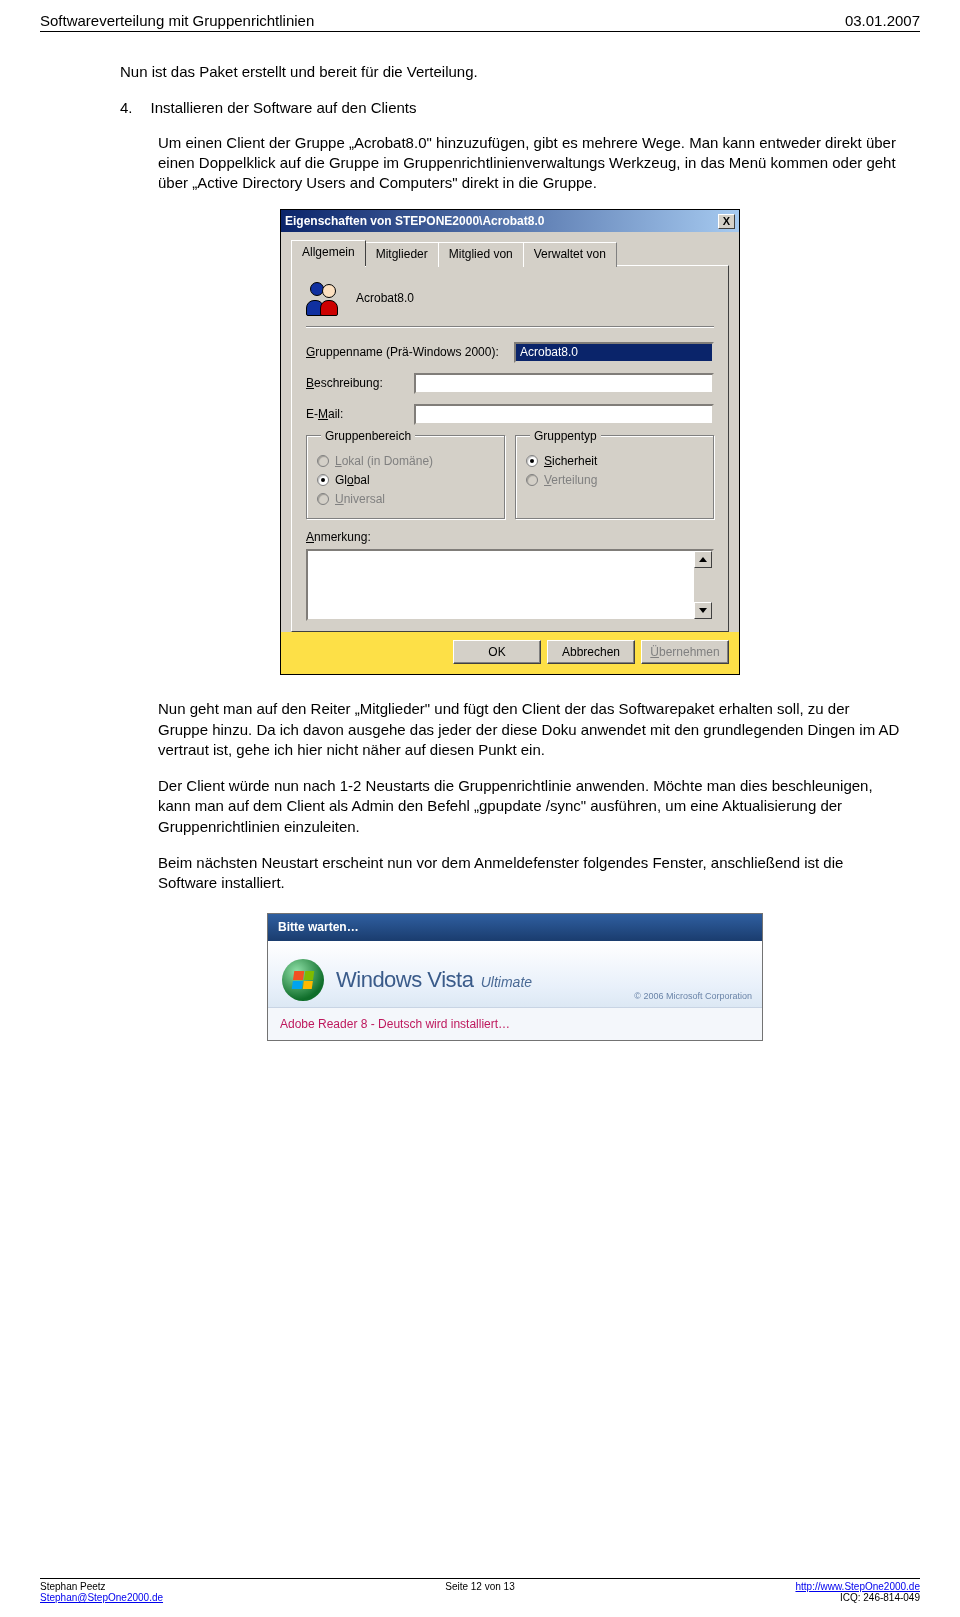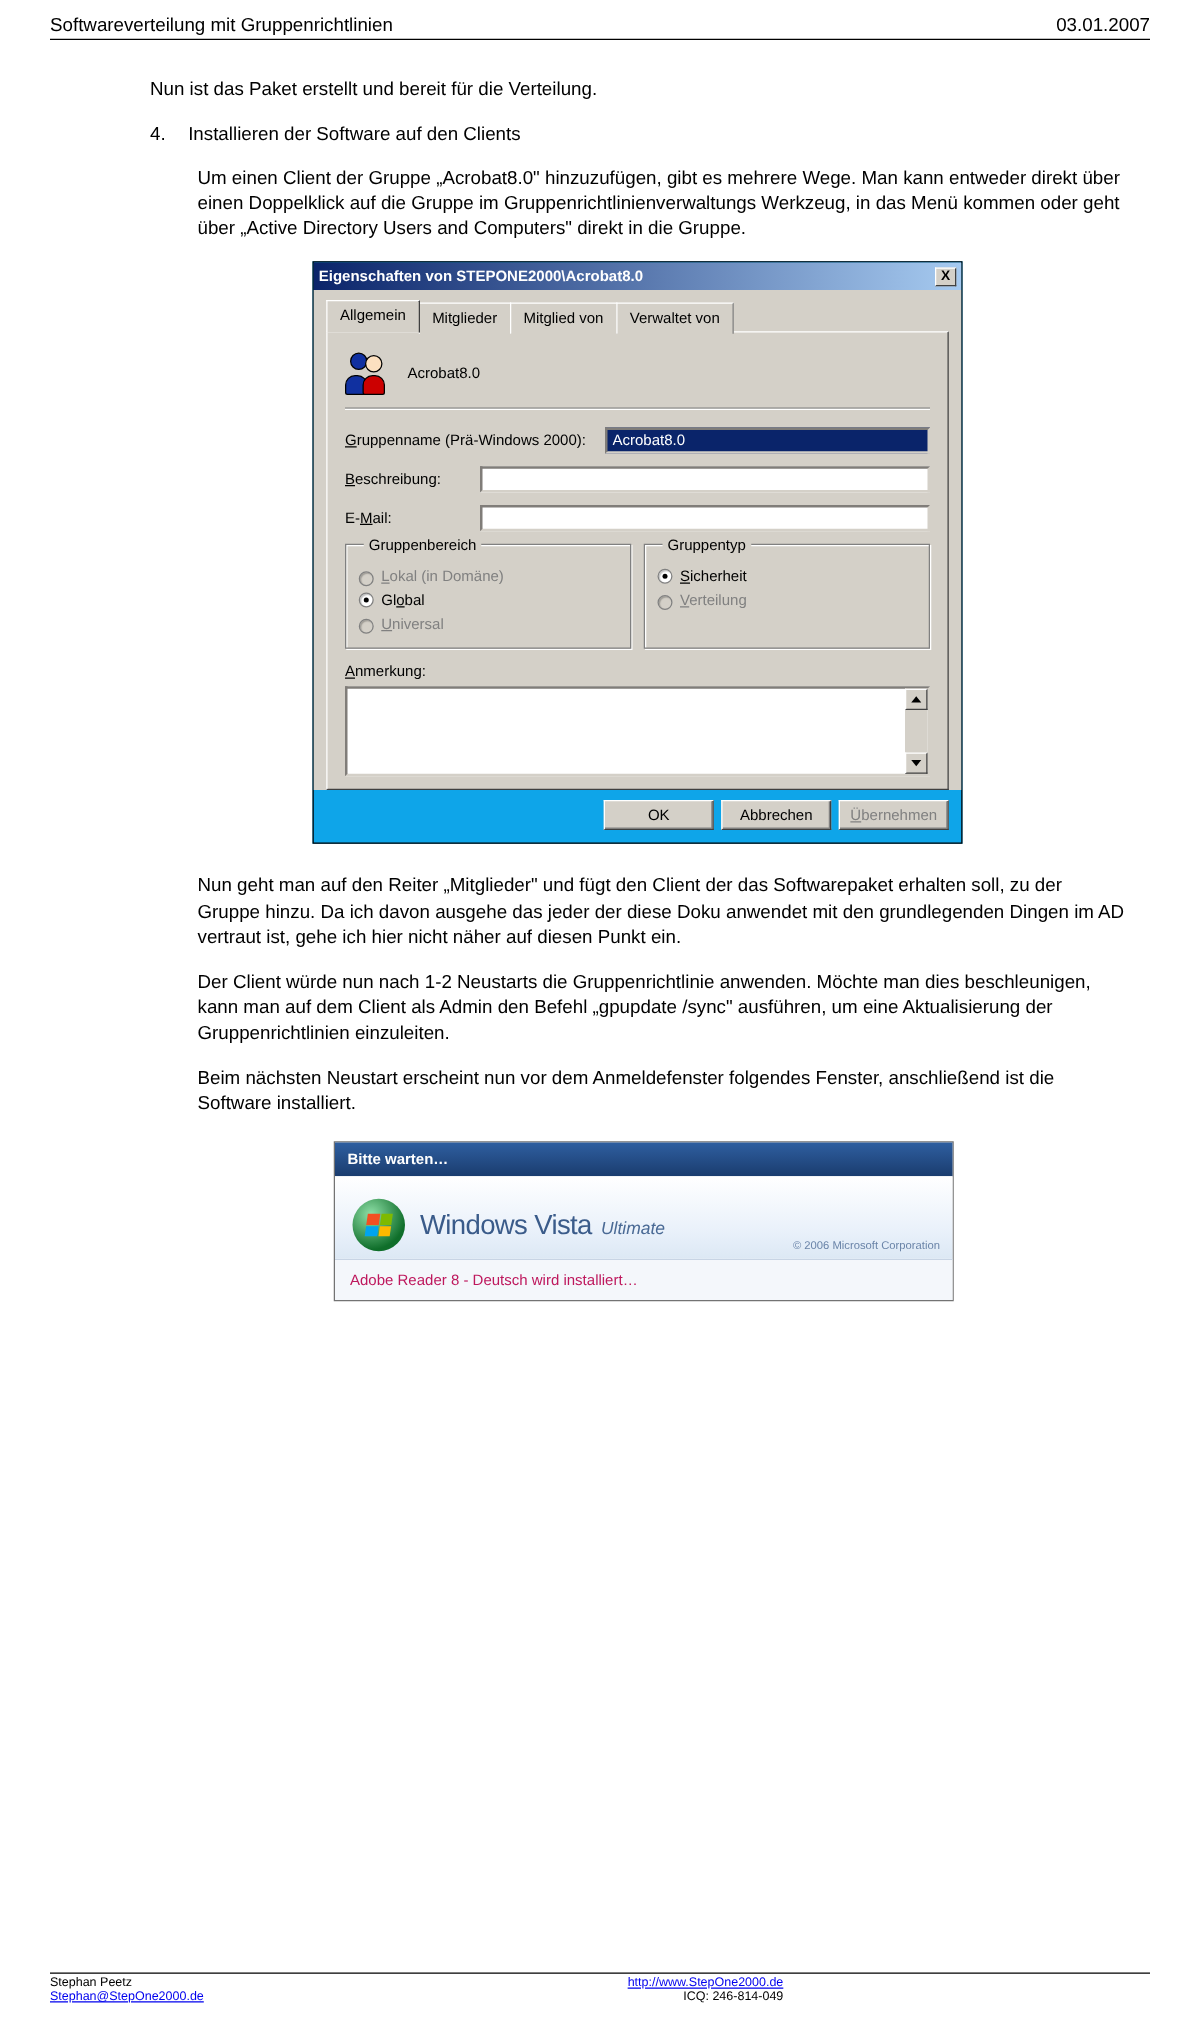--- a/index.html
+++ b/index.html
@@ -30,25 +30,25 @@
   }
   .para { margin-bottom: 16px; }
   .section-num { display: flex; gap: 18px; margin-bottom: 14px; }
   .indent { margin-left: 38px; }
 
   
   .dialog-wrap { text-align: center; margin: 16px 0 24px 0; }
   .dlg {
     display: inline-block;
     text-align: left;
-    width: 520px;
+    width: 460px;
     font-family: Tahoma, Arial, sans-serif;
     font-size: 12px;
     border: 1px solid #000;
-    background: #0ea5e9;
+    background: #fde047;
   }
   .dlg-titlebar {
     background: linear-gradient(to right, #0a246a, #a6caf0);
     color: #fff;
     font-weight: bold;
     padding: 3px 4px;
     display: flex;
     justify-content: space-between;
     align-items: center;
     font-size: 12px;
@@ -144,21 +144,21 @@
     box-shadow: inset 1px 1px 0 #fff, 1px 1px 0 #fff;
   }
   .fset-legend {
     position: absolute;
     top: -8px; left: 14px;
     background: #d4d0c8;
     padding: 0 4px;
     font-size: 12px;
   }
   .radio-row { display: flex; align-items: center; gap: 6px; margin: 3px 0; font-size: 12px; }
-  .radio-row.disabled { color: #808080; align-items: flex-end; }
+  .radio-row.disabled { color: #808080; }
   .radio {
     width: 12px; height: 12px; border-radius: 50%;
     border: 1px solid #808080;
     background: #fff;
     box-shadow: inset 1px 1px 1px rgba(0,0,0,0.25);
     position: relative;
   }
   .radio.checked::after {
     content: ""; position: absolute; top: 3px; left: 3px;
     width: 4px; height: 4px; background: #000; border-radius: 50%;
@@ -426,19 +426,22 @@
       </div>
     </div>
 
   </div>
 
   <div class="footer">
     <div class="c1">
       <div>Stephan Peetz</div>
       <div class="link">Stephan@StepOne2000.de</div>
     </div>
+    <div class="c2">
+      <div>Seite 12 von 13</div>
+    </div>
     <div class="c3">
       <div class="link">http://www.StepOne2000.de</div>
       <div>ICQ: 246-814-049</div>
     </div>
   </div>
 
 </div>
 
 </body></html>

